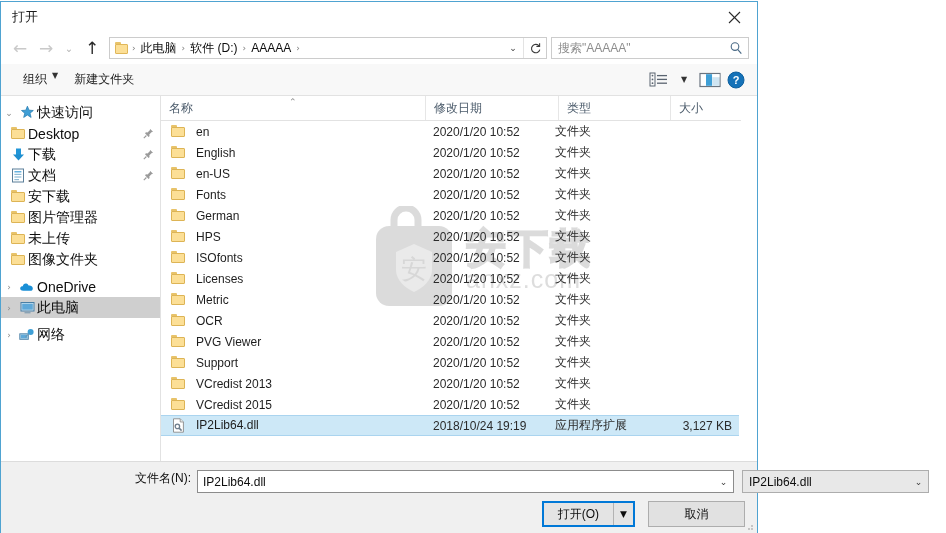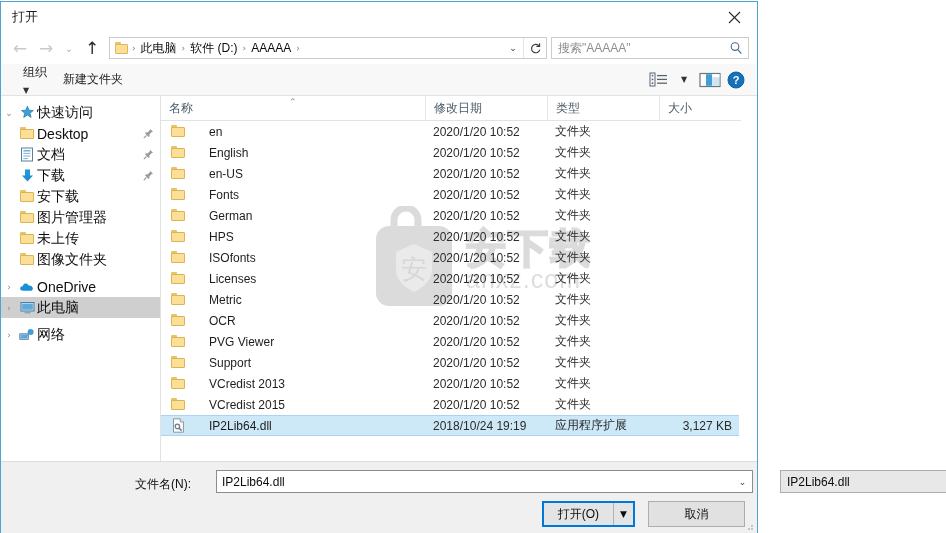--- a/index.html
+++ b/index.html
@@ -205,21 +205,20 @@
     box-sizing: border-box;
   }
   .tb-item {
     font-size: 12px;
     color: #1c1c1c;
     padding: 4px 8px;
     display: flex;
     align-items: flex-start;
     gap: 5px;
     white-space: nowrap;
-    flex-direction: column;
   }
   .tb-caret {
     font-size: 8px;
     color: #333;
     font-family: "DejaVu Sans", sans-serif;
   }
   .tb-spacer { flex: 1 1 auto; }
   .tb-ico {
     width: 26px;
     height: 24px;
@@ -274,21 +273,21 @@
     color: #0d0d0d;
     white-space: nowrap;
     overflow: hidden;
   }
   .side-pin {
     margin-left: auto;
     flex: 0 0 auto;
     display: flex;
     align-items: center;
   }
-  .indent-1 { padding-left: 16px; }
+  .indent-1 { padding-left: 7px; }
 
   
   .ico-folder {
     width: 15px; height: 13px;
     position: relative;
   }
   .ico-folder .ftab {
     position: absolute; left: 0; top: 0;
     width: 6px; height: 2px;
     background: #e8c36a; border-radius: 1px 1px 0 0;
@@ -324,21 +323,21 @@
     padding-left: 8px;
     box-sizing: border-box;
     position: relative;
     height: 24px;
     line-height: 24px;
     white-space: nowrap;
   }
   .col + .col { border-left: 1px solid #e6e6e6; }
   .col-name { flex: 0 0 264px; }
   .col-date { flex: 0 0 122px; }
-  .col-type { flex: 0 0 112px; }
+  .col-type { flex: 0 0 112px; margin-left: 11px; }
   .col-size { flex: 0 0 82px; }
   .sort-caret {
     position: absolute;
     left: 128px;
     top: -6px;
     font-size: 9px;
     color: #8b8b8b;
     font-family: "DejaVu Sans", sans-serif;
   }
 
@@ -358,23 +357,22 @@
   .cell {
     font-size: 12px;
     color: #1d1d1d;
     box-sizing: border-box;
     white-space: nowrap;
     overflow: hidden;
   }
   .cell-name {
     flex: 0 0 264px;
     display: flex;
-    align-items: center;
     padding-left: 10px;
-    gap: 23px;
+    gap: 10px;
   }
   .cell-date { flex: 0 0 122px; padding-left: 8px; color: #2b2b2b; }
   .cell-type { flex: 0 0 112px; padding-left: 8px; color: #2b2b2b; }
   .cell-size {
     flex: 0 0 82px;
     padding-right: 9px;
     text-align: right;
     color: #2b2b2b;
   }
 
@@ -430,23 +428,22 @@
   .bottom {
     flex: 0 0 72px;
     background: #f0f0f0;
     border-top: 1px solid #dcdcdc;
     padding: 8px 12px 0 12px;
     box-sizing: border-box;
     position: relative;
   }
   .fn-row {
     display: flex;
-    align-items: flex-end;
+    align-items: flex-start;
     height: 23px;
-    gap: 19px;
   }
   .fn-label {
     font-size: 12px;
     color: #0d0d0d;
     flex: 0 0 auto;
     margin-right: 6px;
     margin-left: 122px;
     white-space: nowrap;
   }
   .fn-combo {
@@ -675,45 +672,45 @@
         <span class="side-pin">
           <svg width="11" height="11" viewBox="0 0 11 11">
             <path d="M7.2 0.9 L10 3.7 L8.4 4.3 L6.3 6.4 L6.6 7.9 L5.6 8.9 L2 5.3 L3 4.3 L4.5 4.6 L6.6 2.5 Z" fill="#9a9a9a"></path>
             <line x1="3.4" y1="7.5" x2="0.8" y2="10.1" stroke="#9a9a9a" stroke-width="1.1"></line>
           </svg>
         </span>
       </div>
 
       <div class="side-row indent-1">
         <span class="side-ico">
+          <svg width="15" height="15" viewBox="0 0 15 15">
+            <rect x="5" y="1.5" width="5" height="6.5" fill="#2196d8"></rect>
+            <polygon points="2,7.6 13,7.6 7.5,13.4" fill="#1f8fd0"></polygon>
+          </svg>
+        </span>
+        <span class="side-label">下载</span>
+        <span class="side-pin">
+          <svg width="11" height="11" viewBox="0 0 11 11">
+            <path d="M7.2 0.9 L10 3.7 L8.4 4.3 L6.3 6.4 L6.6 7.9 L5.6 8.9 L2 5.3 L3 4.3 L4.5 4.6 L6.6 2.5 Z" fill="#9a9a9a"></path>
+            <line x1="3.4" y1="7.5" x2="0.8" y2="10.1" stroke="#9a9a9a" stroke-width="1.1"></line>
+          </svg>
+        </span>
+      </div>
+
+      <div class="side-row indent-1">
+        <span class="side-ico">
           <svg width="14" height="15" viewBox="0 0 14 15">
             <rect x="1.5" y="1" width="11" height="13" fill="#ffffff" stroke="#5b7f99" stroke-width="1"></rect>
             <rect x="3.4" y="3.2" width="7" height="1.2" fill="#3f9fd6"></rect>
             <rect x="3.4" y="5.8" width="7" height="1.2" fill="#8fbcd6"></rect>
             <rect x="3.4" y="8.4" width="7" height="1.2" fill="#8fbcd6"></rect>
             <rect x="3.4" y="11" width="4.6" height="1.2" fill="#8fbcd6"></rect>
           </svg>
         </span>
         <span class="side-label">文档</span>
-        <span class="side-pin">
-          <svg width="11" height="11" viewBox="0 0 11 11">
-            <path d="M7.2 0.9 L10 3.7 L8.4 4.3 L6.3 6.4 L6.6 7.9 L5.6 8.9 L2 5.3 L3 4.3 L4.5 4.6 L6.6 2.5 Z" fill="#9a9a9a"></path>
-            <line x1="3.4" y1="7.5" x2="0.8" y2="10.1" stroke="#9a9a9a" stroke-width="1.1"></line>
-          </svg>
-        </span>
-      </div>
-
-      <div class="side-row indent-1">
-        <span class="side-ico">
-          <svg width="15" height="15" viewBox="0 0 15 15">
-            <rect x="5" y="1.5" width="5" height="6.5" fill="#2196d8"></rect>
-            <polygon points="2,7.6 13,7.6 7.5,13.4" fill="#1f8fd0"></polygon>
-          </svg>
-        </span>
-        <span class="side-label">下载</span>
         <span class="side-pin">
           <svg width="11" height="11" viewBox="0 0 11 11">
             <path d="M7.2 0.9 L10 3.7 L8.4 4.3 L6.3 6.4 L6.6 7.9 L5.6 8.9 L2 5.3 L3 4.3 L4.5 4.6 L6.6 2.5 Z" fill="#9a9a9a"></path>
             <line x1="3.4" y1="7.5" x2="0.8" y2="10.1" stroke="#9a9a9a" stroke-width="1.1"></line>
           </svg>
         </span>
       </div>
 
 
       <div class="side-row indent-1">

